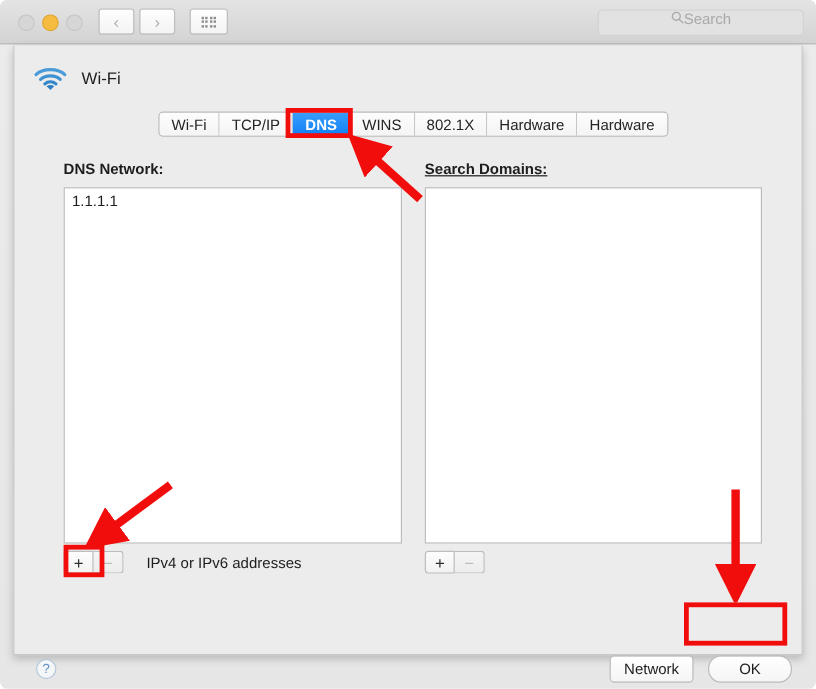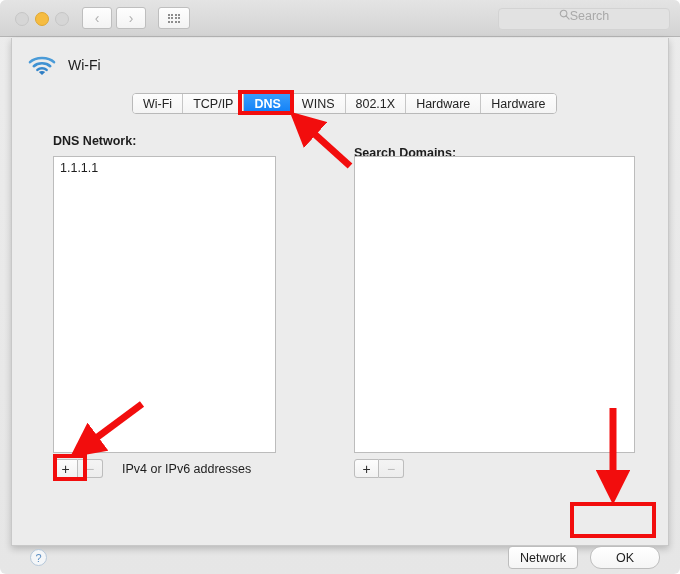--- a/index.html
+++ b/index.html
@@ -158,31 +158,31 @@
   }
 
   
   .col-label {
     position: absolute;
     font-size: 12.5px;
     color: #1d1d1d;
     font-weight: bold;
   }
   .lbl-dns    { left: 41px; top: 96px; }
-  .lbl-search { left: 342px; top: 108px; }
+  .lbl-search { left: 342px; top: 96px; text-decoration: underline; }
 
   
   .listbox {
     position: absolute;
     background: #ffffff;
     border: 1px solid #bcbcbc;
     box-sizing: border-box;
     overflow: hidden;
   }
-  .listbox.dns    { left: 41px;  top: 118px; width: 223px; height: 297px; }
+  .listbox.dns    { left: 41px;  top: 118px; width: 282px; height: 297px; }
   .listbox.search { left: 342px; top: 118px; width: 281px; height: 297px; }
   .listrow {
     font-size: 12.5px;
     color: #1d1d1d;
     padding: 1px 6px 0 6px;
     line-height: 16px;
     white-space: nowrap;
   }
   .listrow:first-child { padding-top: 3px; }
 

